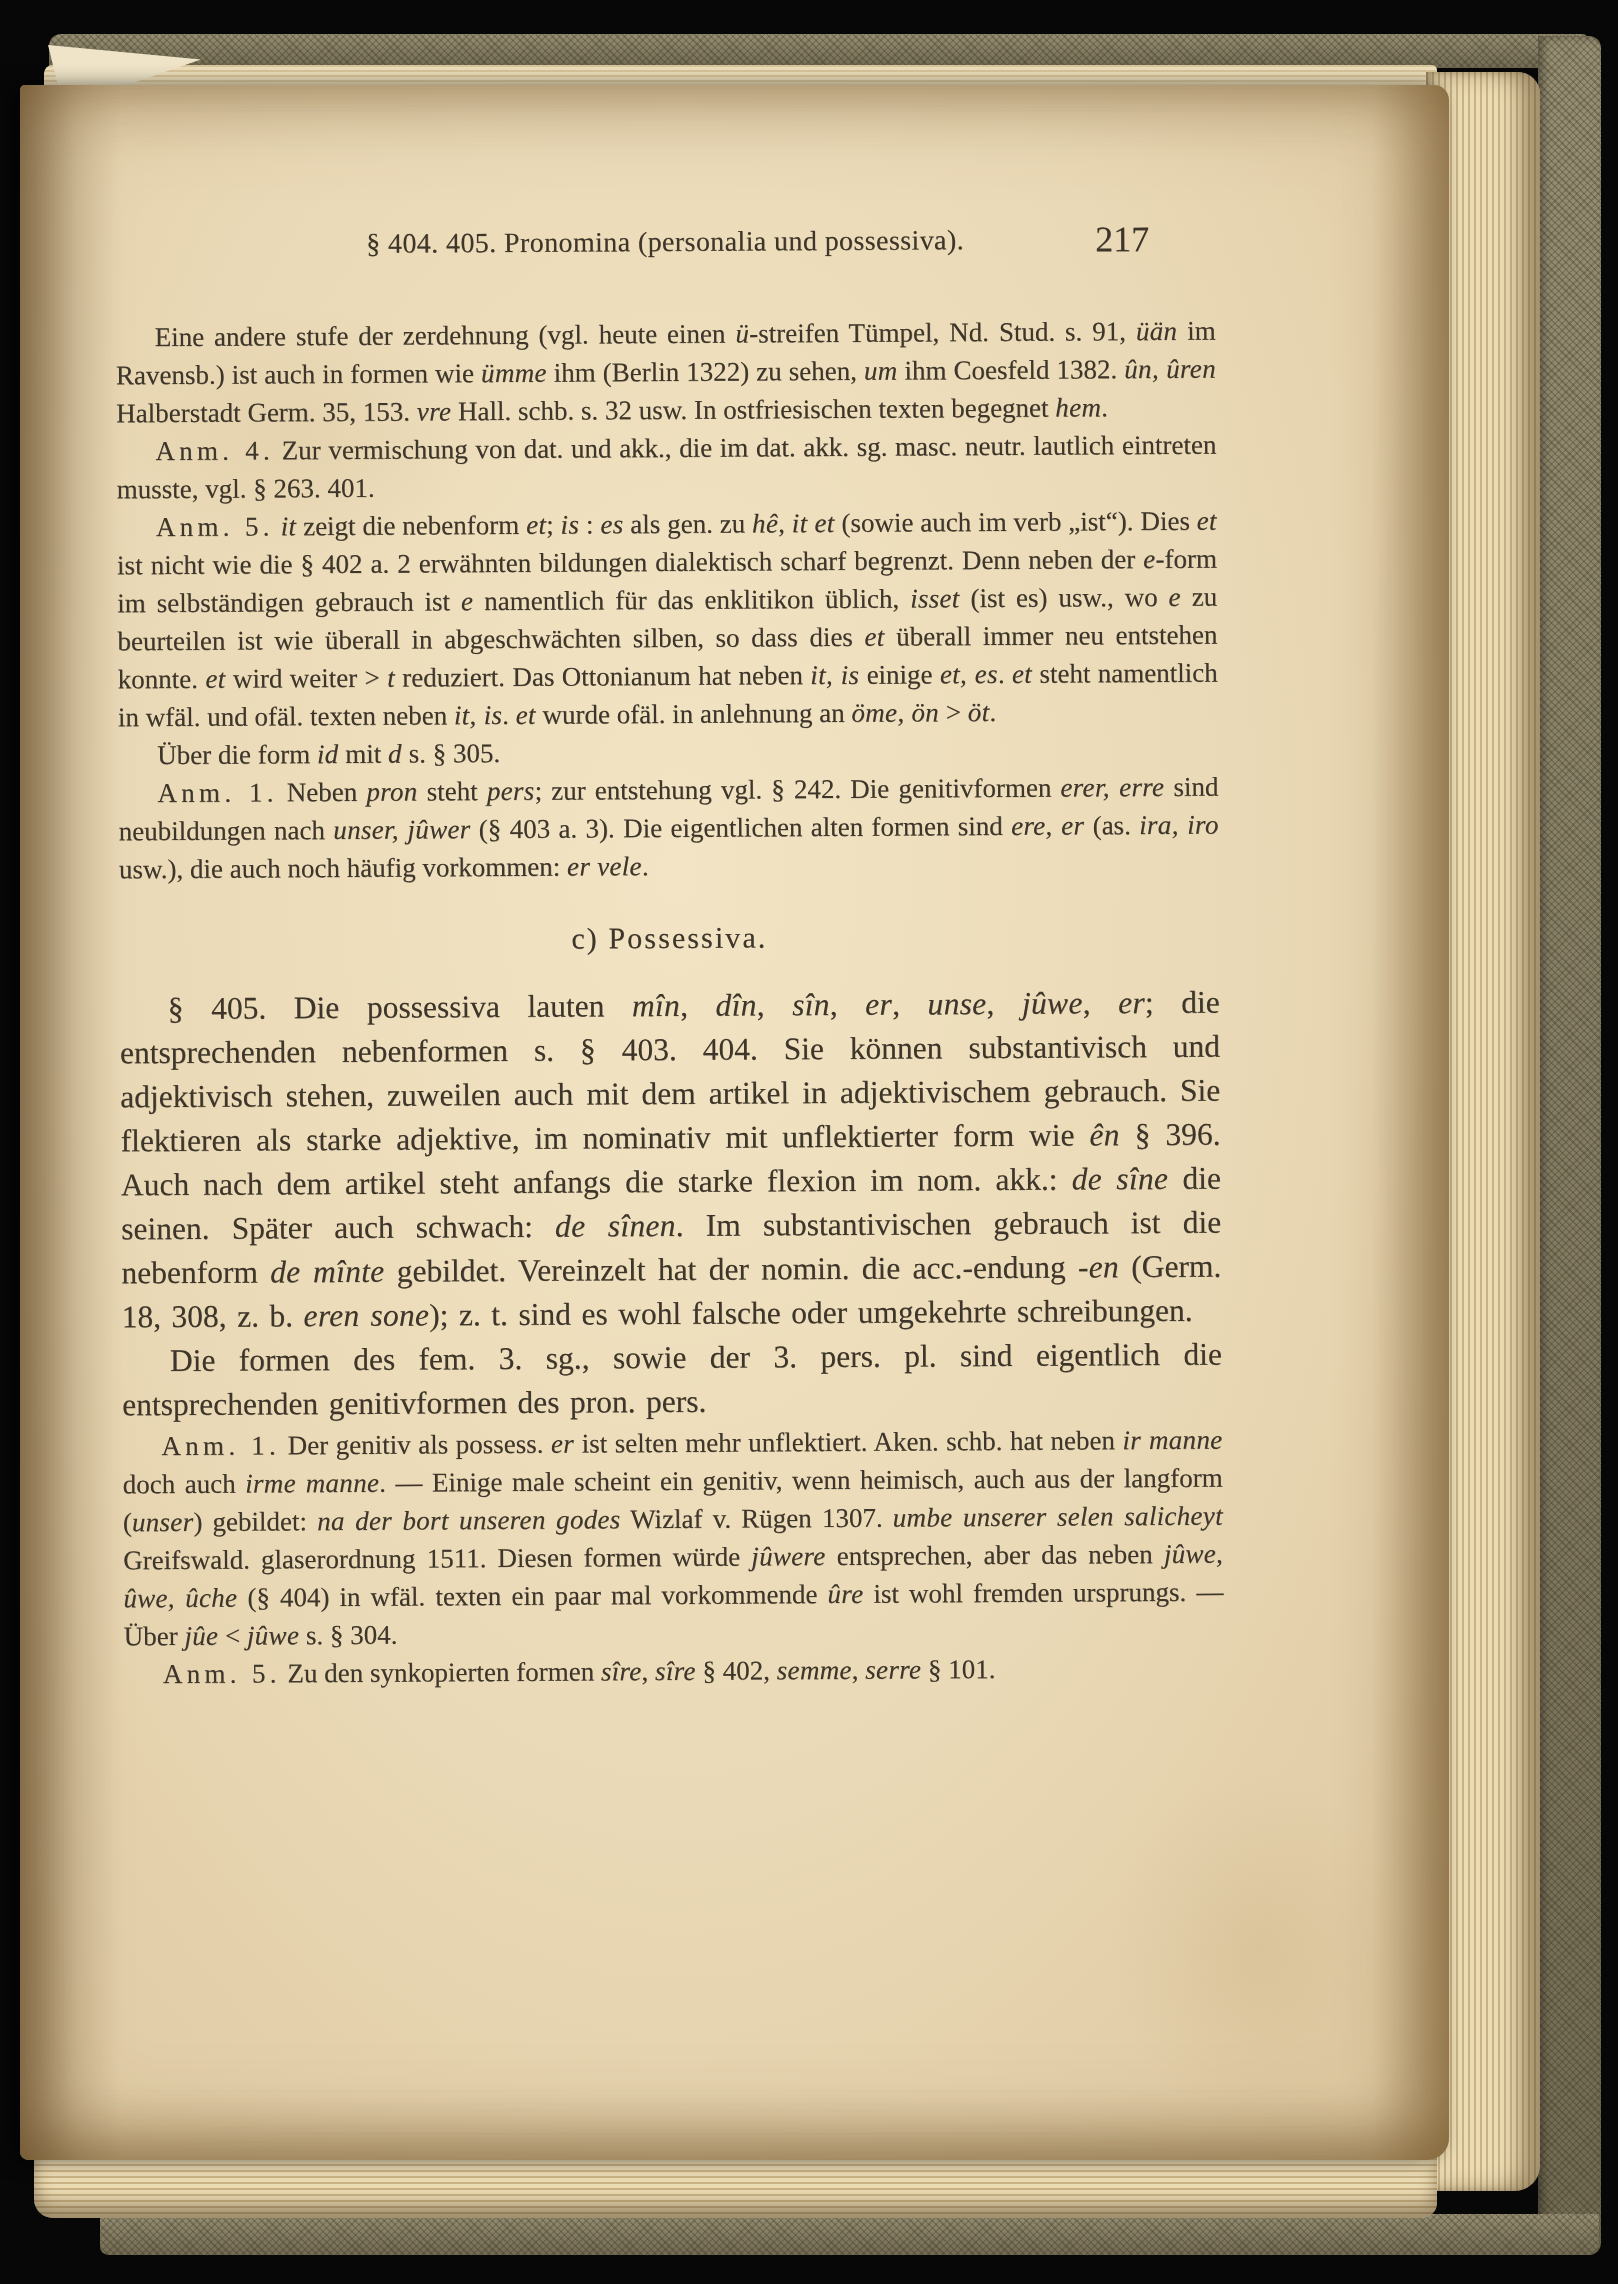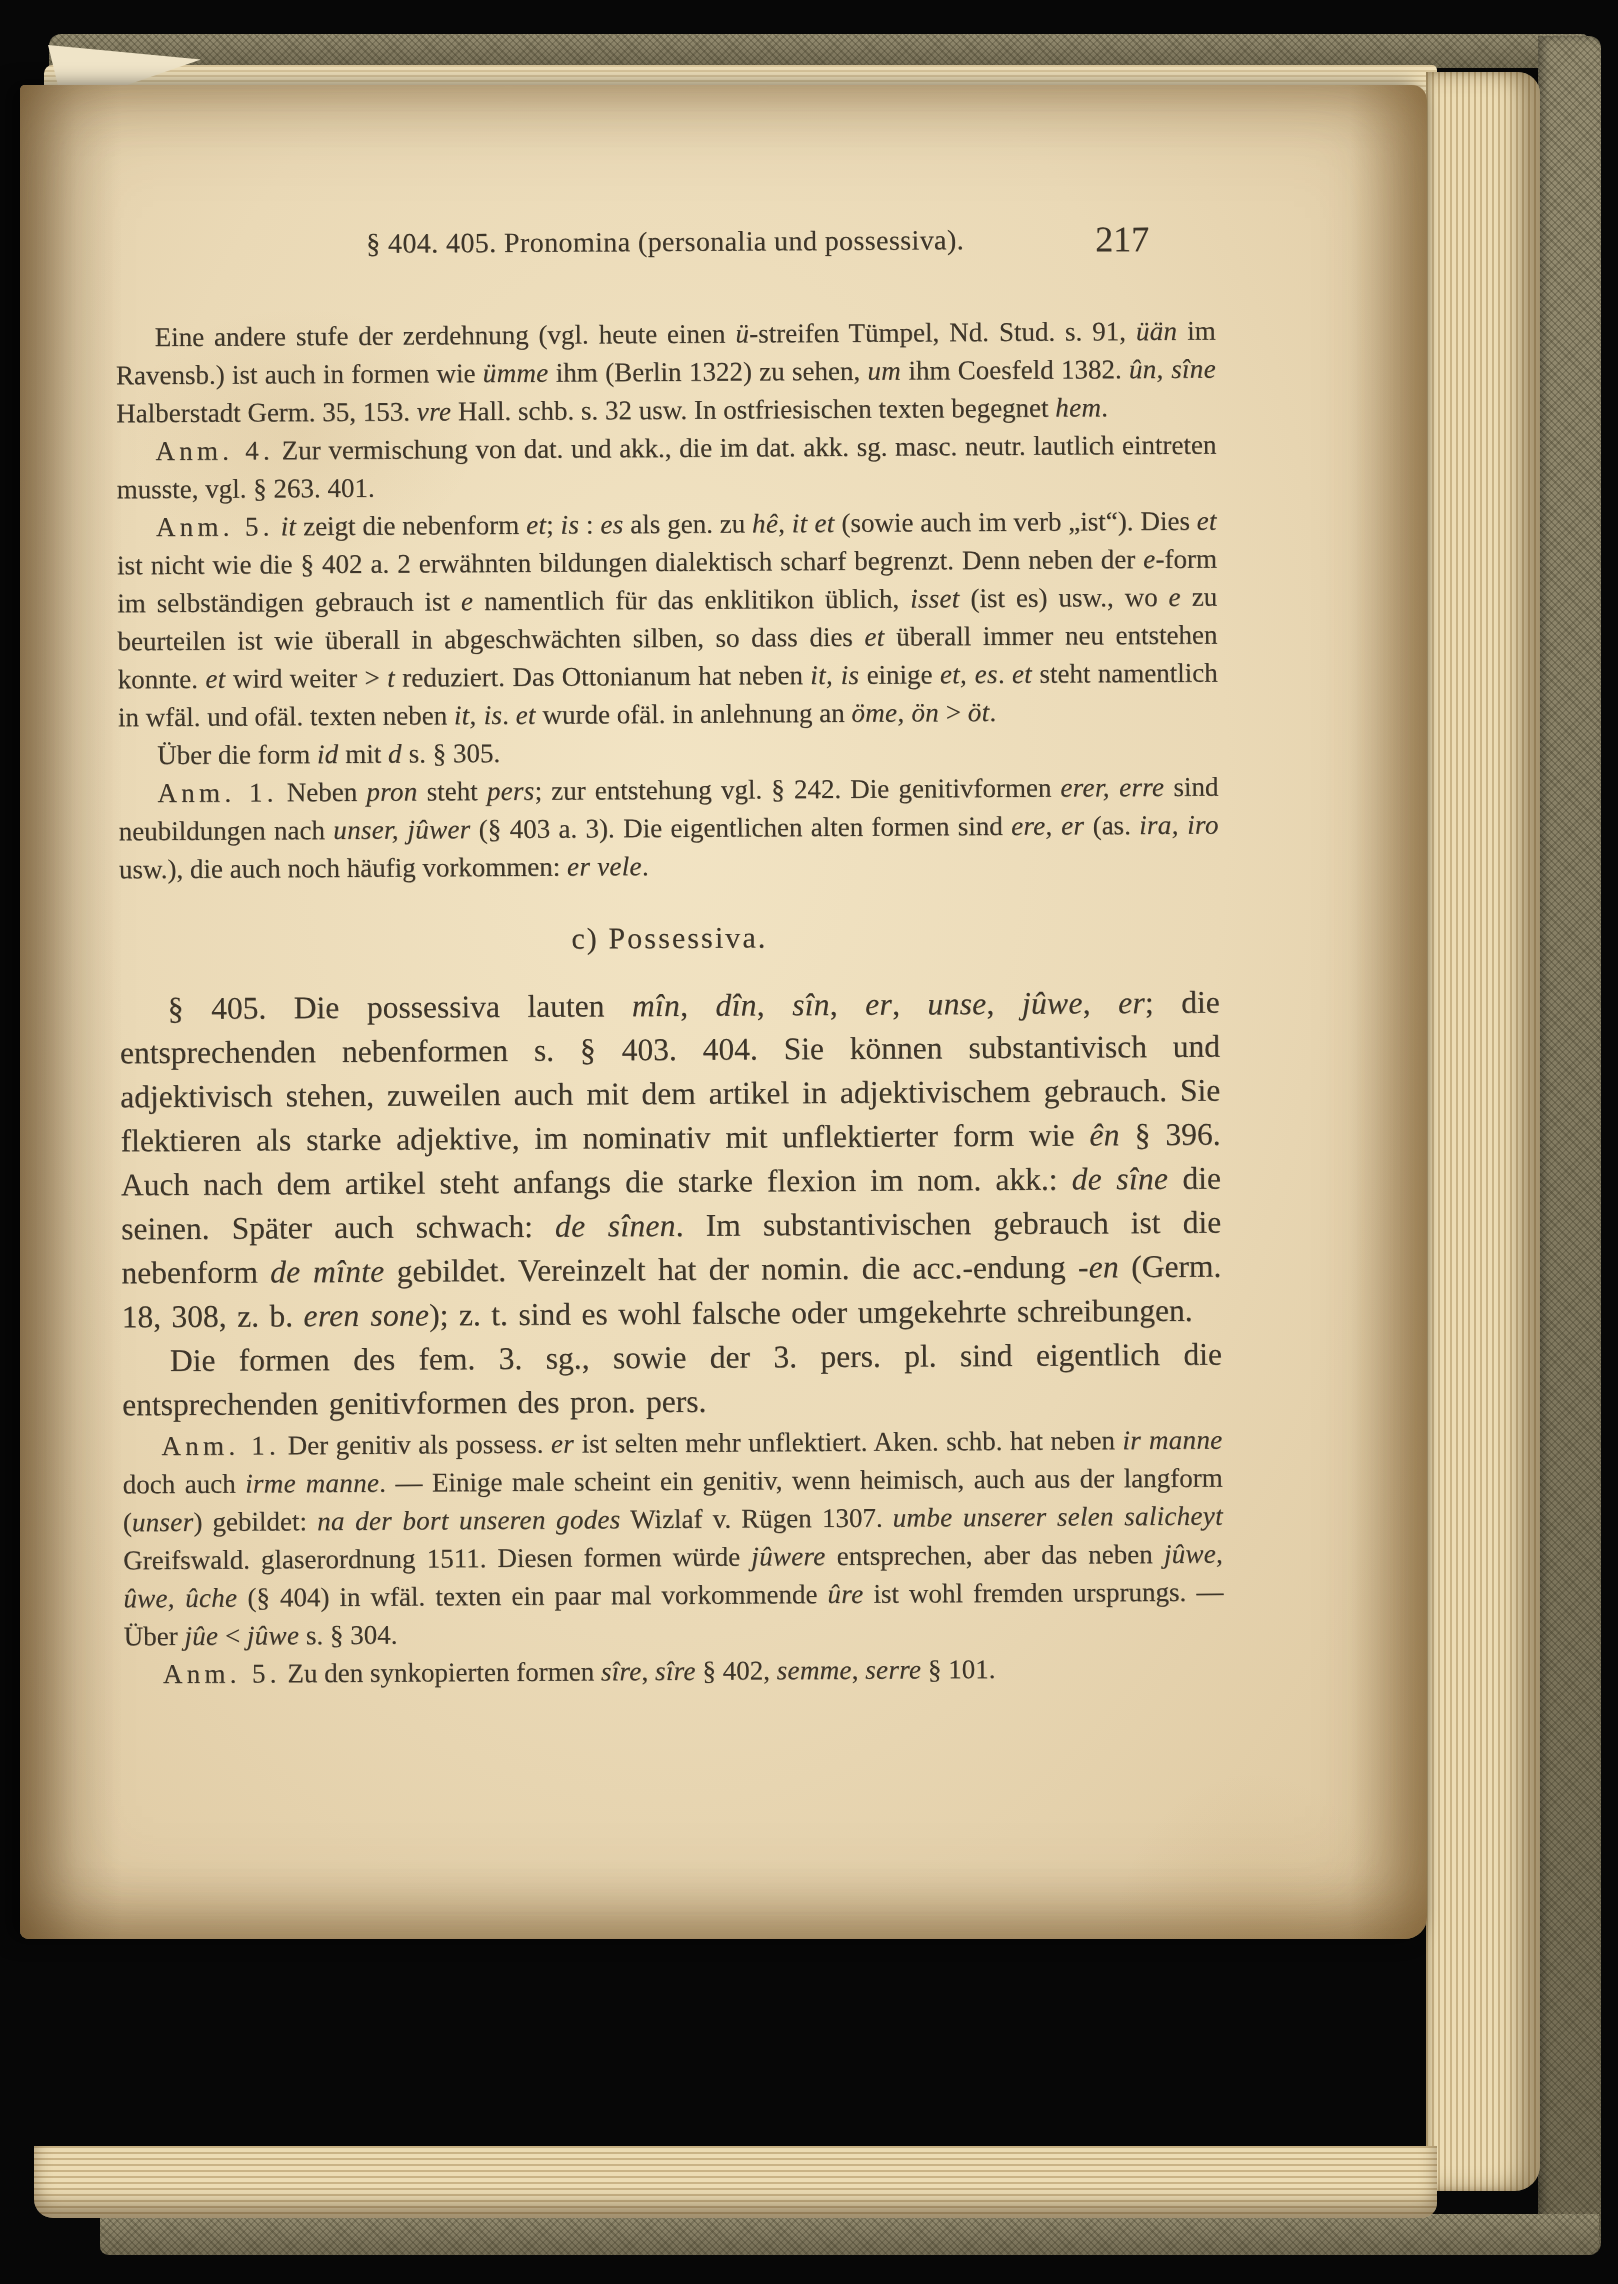--- a/index.html
+++ b/index.html
@@ -51,30 +51,31 @@
   }
 
   .corner-fold{
     position:absolute;z-index:2;left:48px;top:41px;width:153px;height:66px;
     background:#efe4c8;clip-path:polygon(0 6%,100% 28%,10% 100%);
     box-shadow:0 1.7px 3.4px rgba(0,0,0,.4);
   }
 
   
   .page{
-    position:absolute;z-index:3;left:20.4px;top:85px;width:1407px;height:1854px;
+    position:absolute;z-index:3;left:20.4px;top:85px;width:1407px;height:2075px;
     background:radial-gradient(ellipse at 46% 38%, #f2e4c4 0%, var(--paper) 52%, #dcc69e 100%);
     border-radius:5.1px 15.3px 22px 8.5px;
     box-shadow:
       inset 0 0 111px rgba(96,66,24,.28),
       inset 29px 0 60px rgba(96,66,24,.30),
       inset -36px 0 68px rgba(110,78,32,.28),
       inset 0 -25.5px 51px rgba(96,66,24,.22),
       -8.5px 0 19px rgba(0,0,0,.55);
     overflow:hidden;
+    padding-left:22px;
   }
   .page::before{ 
     content:"";position:absolute;left:0;top:0;bottom:0;width:102px;
     background:linear-gradient(90deg, rgba(70,45,15,.34), rgba(70,45,15,.10) 55%, rgba(70,45,15,0));
   }
   .page::after{ 
     content:"";position:absolute;right:0;top:0;bottom:0;width:77px;
     background:linear-gradient(270deg, rgba(110,78,32,.32), rgba(110,78,32,0));
   }
   .stain{position:absolute;border-radius:50%;pointer-events:none;}
@@ -121,21 +122,21 @@
   <div class="page">
     <div class="stain stain-a"></div>
     <div class="stain stain-b"></div>
 
     <div class="text-layer">
       <div class="running-head">
         <span class="head-title">§ 404. 405. Pronomina (personalia und possessiva).</span>
         <span class="page-number">217</span>
       </div>
       <div class="content" id="content">
-          <div class="para small">Eine andere stufe der zerdehnung (vgl. heute einen <i>ü</i>-streifen Tümpel, Nd. Stud. s. 91, <i>üän</i> im Ravensb.) ist auch in formen wie <i>ümme</i> ihm (Berlin 1322) zu sehen, <i>um</i> ihm Coesfeld 1382. <i>ûn, sîne</i> Halberstadt Germ. 35, 153. <i>vre</i> Hall. schb. s. 32 usw. In ostfriesischen texten begegnet <i>hem</i>.</div>
+          <div class="para small">Eine andere stufe der zerdehnung (vgl. heute einen <i>ü</i>-streifen Tümpel, Nd. Stud. s. 91, <i>üän</i> im Ravensb.) ist auch in formen wie <i>ümme</i> ihm (Berlin 1322) zu sehen, <i>um</i> ihm Coesfeld 1382. <i>ûn, ûren</i> Halberstadt Germ. 35, 153. <i>vre</i> Hall. schb. s. 32 usw. In ostfriesischen texten begegnet <i>hem</i>.</div>
           <div class="para small"><span class="sperr">Anm. 4.</span> Zur vermischung von dat. und akk., die im dat. akk. sg. masc. neutr. lautlich eintreten musste, vgl. § 263. 401.</div>
           <div class="para small"><span class="sperr">Anm. 5.</span> <i>it</i> zeigt die nebenform <i>et</i>; <i>is</i> : <i>es</i> als gen. zu <i>hê</i>, <i>it et</i> (sowie auch im verb „ist“). Dies <i>et</i> ist nicht wie die § 402 a. 2 erwähnten bildungen dialektisch scharf begrenzt. Denn neben der <i>e</i>-form im selbständigen gebrauch ist <i>e</i> namentlich für das enklitikon üblich, <i>isset</i> (ist es) usw., wo <i>e</i> zu beurteilen ist wie überall in abgeschwächten silben, so dass dies <i>et</i> überall immer neu entstehen konnte. <i>et</i> wird weiter &gt; <i>t</i> reduziert. Das Ottonianum hat neben <i>it, is</i> einige <i>et, es</i>. <i>et</i> steht namentlich in wfäl. und ofäl. texten neben <i>it, is</i>. <i>et</i> wurde ofäl. in anlehnung an <i>öme, ön</i> &gt; <i>öt</i>.</div>
           <div class="para small">Über die form <i>id</i> mit <i>d</i> s. § 305.</div>
           <div class="para small"><span class="sperr">Anm. 1.</span> Neben <i>pron</i> steht <i>pers</i>; zur entstehung vgl. § 242. Die genitivformen <i>erer, erre</i> sind neubildungen nach <i>unser, jûwer</i> (§ 403 a. 3). Die eigentlichen alten formen sind <i>ere, er</i> (as. <i>ira, iro</i> usw.), die auch noch häufig vorkommen: <i>er vele</i>.</div>
           <div class="section-heading">c) Possessiva.</div>
           <div class="para large">§ 405. Die possessiva lauten <i>mîn</i>, <i>dîn</i>, <i>sîn</i>, <i>er</i>, <i>unse</i>, <i>jûwe</i>, <i>er</i>; die entsprechenden nebenformen s. § 403. 404. Sie können substantivisch und adjektivisch stehen, zuweilen auch mit dem artikel in adjektivischem gebrauch. Sie flektieren als starke adjektive, im nominativ mit unflektierter form wie <i>ên</i> § 396. Auch nach dem artikel steht anfangs die starke flexion im nom. akk.: <i>de sîne</i> die seinen. Später auch schwach: <i>de sînen</i>. Im substantivischen gebrauch ist die nebenform <i>de mînte</i> gebildet. Vereinzelt hat der nomin. die acc.-endung <i>-en</i> (Germ. 18, 308, z. b. <i>eren sone</i>); z. t. sind es wohl falsche oder umgekehrte schreibungen.</div>
           <div class="para large">Die formen des fem. 3. sg., sowie der 3. pers. pl. sind eigentlich die entsprechenden genitivformen des pron. pers.</div>
           <div class="para small"><span class="sperr">Anm. 1.</span> Der genitiv als possess. <i>er</i> ist selten mehr unflektiert. Aken. schb. hat neben <i>ir manne</i> doch auch <i>irme manne</i>. — Einige male scheint ein genitiv, wenn heimisch, auch aus der langform (<i>unser</i>) gebildet: <i>na der bort unseren godes</i> Wizlaf v. Rügen 1307. <i>umbe unserer selen salicheyt</i> Greifswald. glaserordnung 1511. Diesen formen würde <i>jûwere</i> entsprechen, aber das neben <i>jûwe, ûwe, ûche</i> (§ 404) in wfäl. texten ein paar mal vorkommende <i>ûre</i> ist wohl fremden ursprungs. — Über <i>jûe</i> &lt; <i>jûwe</i> s. § 304.</div>
           <div class="para small"><span class="sperr">Anm. 5.</span> Zu den synkopierten formen <i>sîre</i>, <i>sîre</i> § 402, <i>semme</i>, <i>serre</i> § 101.</div>
         </div>

